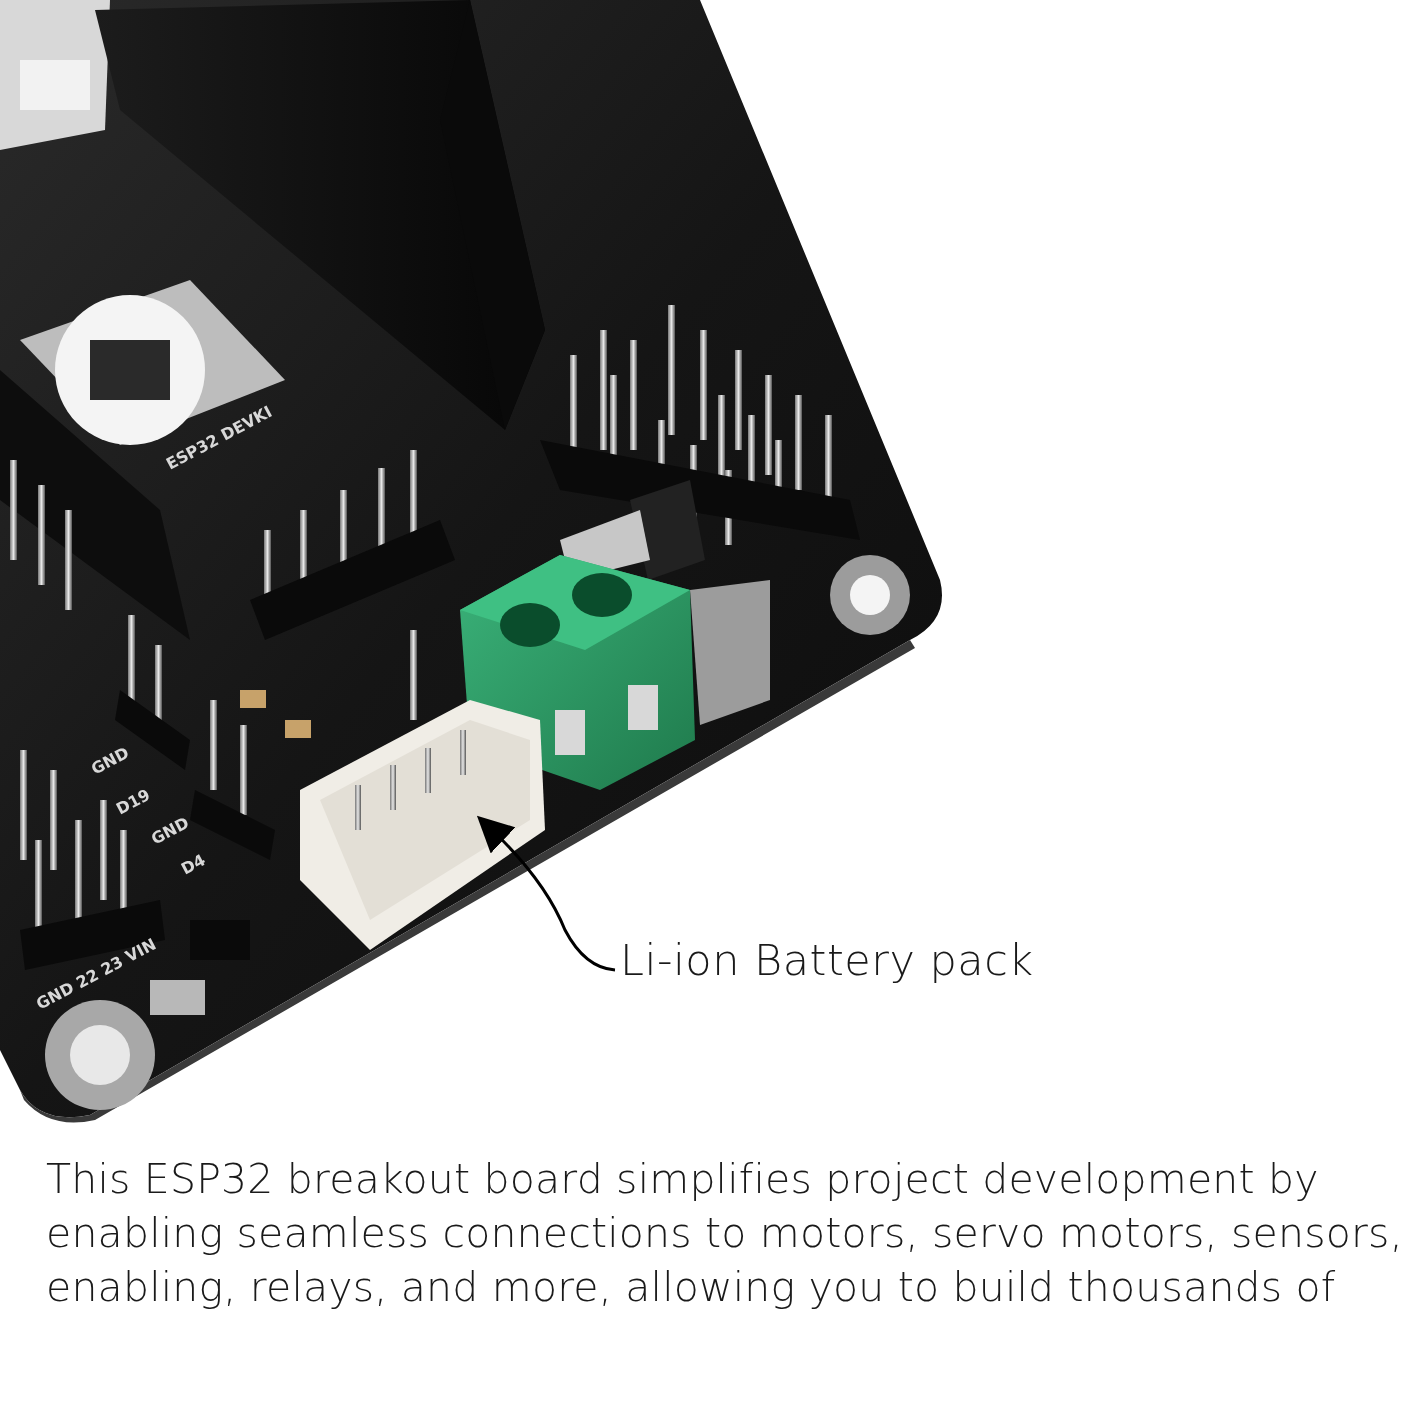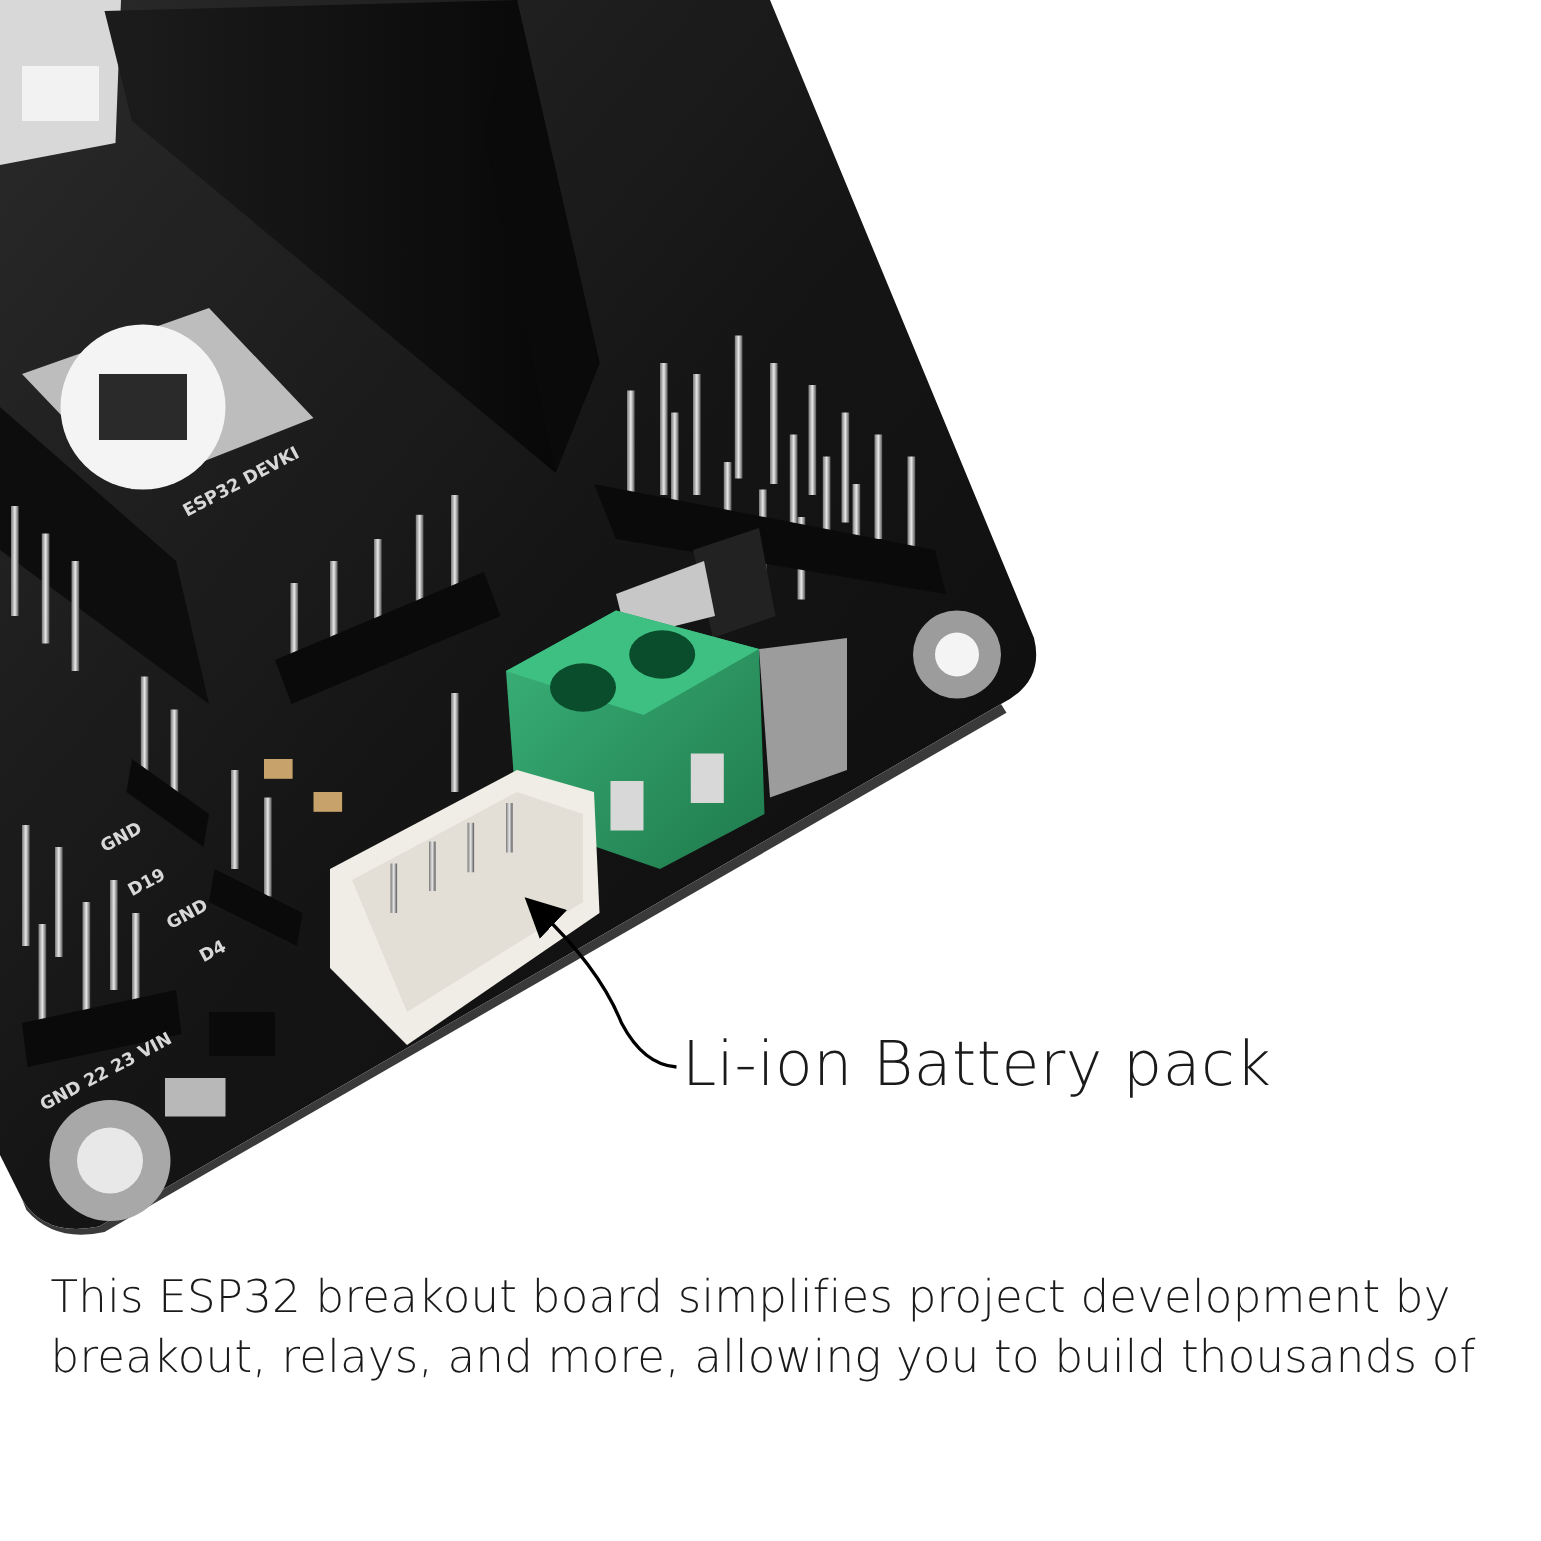--- a/index.html
+++ b/index.html
@@ -1,18 +1,18 @@
 <!DOCTYPE html>
 <html><head>
 <meta charset="utf-8">
 <style>
   html, body { margin:0; padding:0; background:#ffffff; }
   body { width:1401px; height:1401px; position:relative; overflow:hidden; font-family:"DejaVu Sans", sans-serif; }
   .photo { position:absolute; left:0; top:0; width:1401px; height:1130px; }
-  .callout-label { position:absolute; left:620px; top:935px; font-size:56px; font-weight:300; color:#1a1a1a; letter-spacing:0.5px; white-space:nowrap; font-family:"DejaVu Sans", sans-serif; }
+  .callout-label { position:absolute; left:620px; top:935px; font-size:43px; font-weight:300; color:#1a1a1a; letter-spacing:0.5px; white-space:nowrap; font-family:"DejaVu Sans", sans-serif; }
   .desc { position:absolute; left:46px; top:1152px; width:1340px; font-size:41px; line-height:54px; color:#1a1a1a; font-weight:300; font-family:"DejaVu Sans", sans-serif; letter-spacing:0.2px; }
   .desc span { display:block; white-space:nowrap; }
 </style>
 </head>
 <body>
 
 <svg class="photo" viewBox="0 0 1401 1130" xmlns="http://www.w3.org/2000/svg">
   <defs>
     <linearGradient id="pcbg" x1="0" y1="0" x2="1" y2="1">
       <stop offset="0" stop-color="#2a2a2a"></stop>
@@ -150,14 +150,15 @@
     <text x="40" y="1010" transform="rotate(-28 40 1010)">GND 22 23 VIN</text>
   </g>
 
   <path d="M615,970 Q585,968 565,930 Q545,880 490,828" fill="none" stroke="#000" stroke-width="3" marker-end="url(#arrow)"></path>
 </svg>
 
 <div class="callout-label">Li-ion Battery pack</div>
 
 <div class="desc">
   <span>This ESP32 breakout board simplifies project development by</span>
-  <span>breakout, relays, and more, allowing you to build thousands of</span>
+  <span>enabling seamless connections to motors, servo motors, sensors,</span>
+  <span>enabling, relays, and more, allowing you to build thousands of</span>
 </div>
 
 </body></html>

